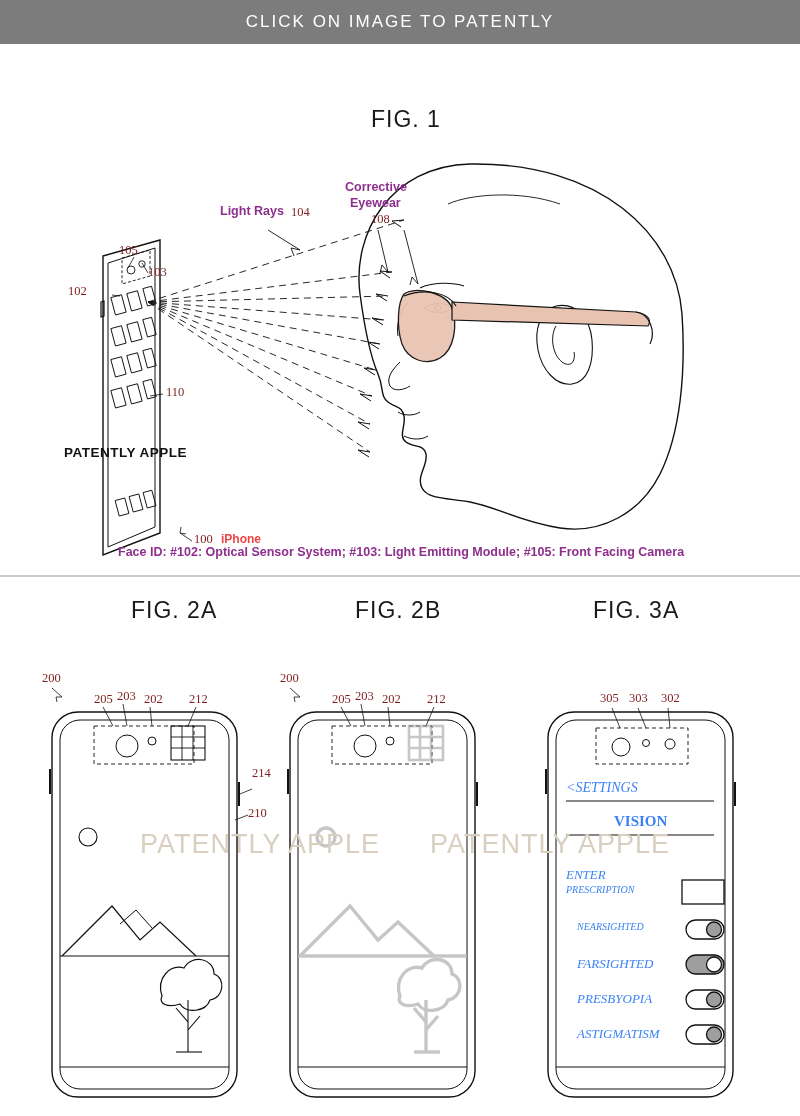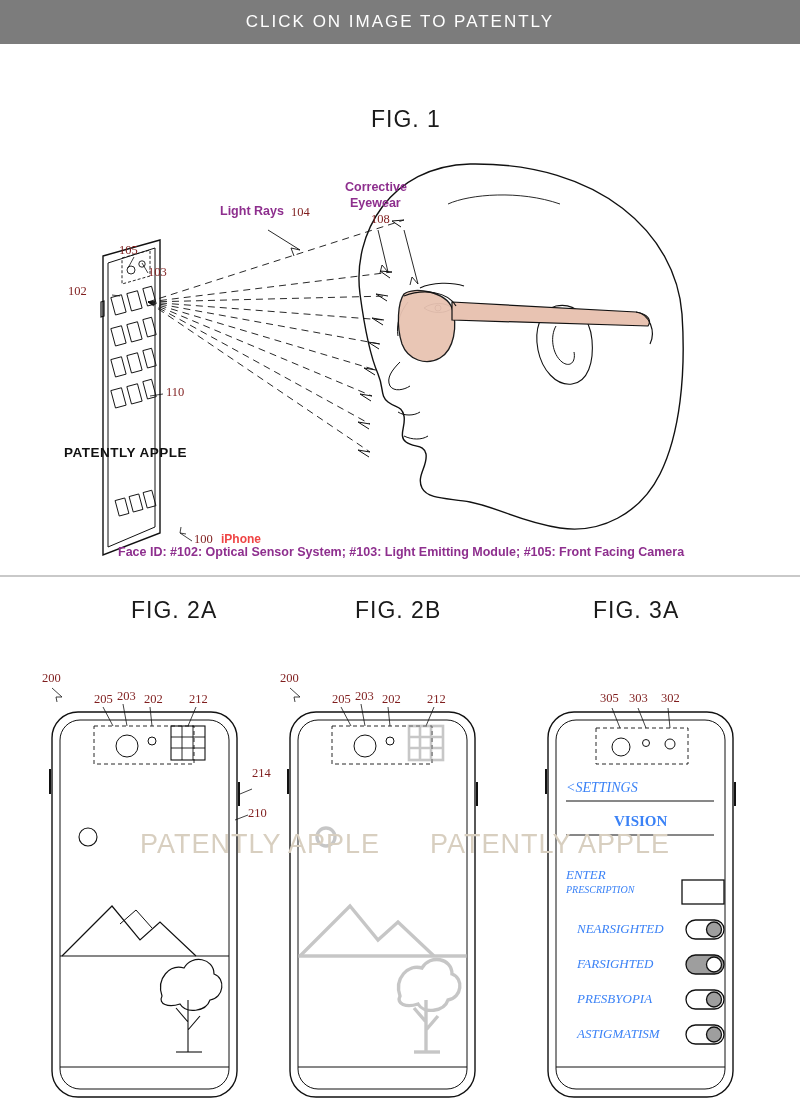--- a/index.html
+++ b/index.html
@@ -323,21 +323,21 @@
   <div class="num" style="left:600px;top:647px;">305</div>
   <div class="num" style="left:629px;top:647px;">303</div>
   <div class="num" style="left:661px;top:647px;">302</div>
 
   <div class="ui-text" style="left:566px;top:736px;font-size:14px;">&lt;SETTINGS</div>
   <div class="ui-text" style="left:614px;top:769px;font-size:15px;font-weight:bold;font-style:normal;font-family:'Liberation Serif',serif;">VISION</div>
   <div class="ui-text" style="left:566px;top:823px;font-size:13px;">ENTER</div>
   <div class="ui-text" style="left:566px;top:840px;font-size:10px;">PRESCRIPTION</div>
   <div class="ui-text" style="left:683px;top:838px;width:40px;height:20px;font-size:12px;"></div>
 
-  <div class="ui-text" style="left:577px;top:877px;font-size:13px;">NEARSIGHTED</div>
+  <div class="ui-text" style="left:577px;top:877px;font-size:10px;">NEARSIGHTED</div>
   <div class="ui-text" style="left:577px;top:912px;font-size:13px;">FARSIGHTED</div>
   <div class="ui-text" style="left:577px;top:947px;font-size:13px;">PRESBYOPIA</div>
   <div class="ui-text" style="left:577px;top:982px;font-size:13px;">ASTIGMATISM</div>
 
   <div style="position:absolute;left:686px;top:876px;width:38px;height:19px;"></div>
   <div style="position:absolute;left:686px;top:911px;width:38px;height:19px;"></div>
   <div style="position:absolute;left:686px;top:946px;width:38px;height:19px;"></div>
   <div style="position:absolute;left:686px;top:981px;width:38px;height:19px;"></div>
 
   <div class="wm" style="left:140px;top:785px;">PATENTLY APPLE</div>

